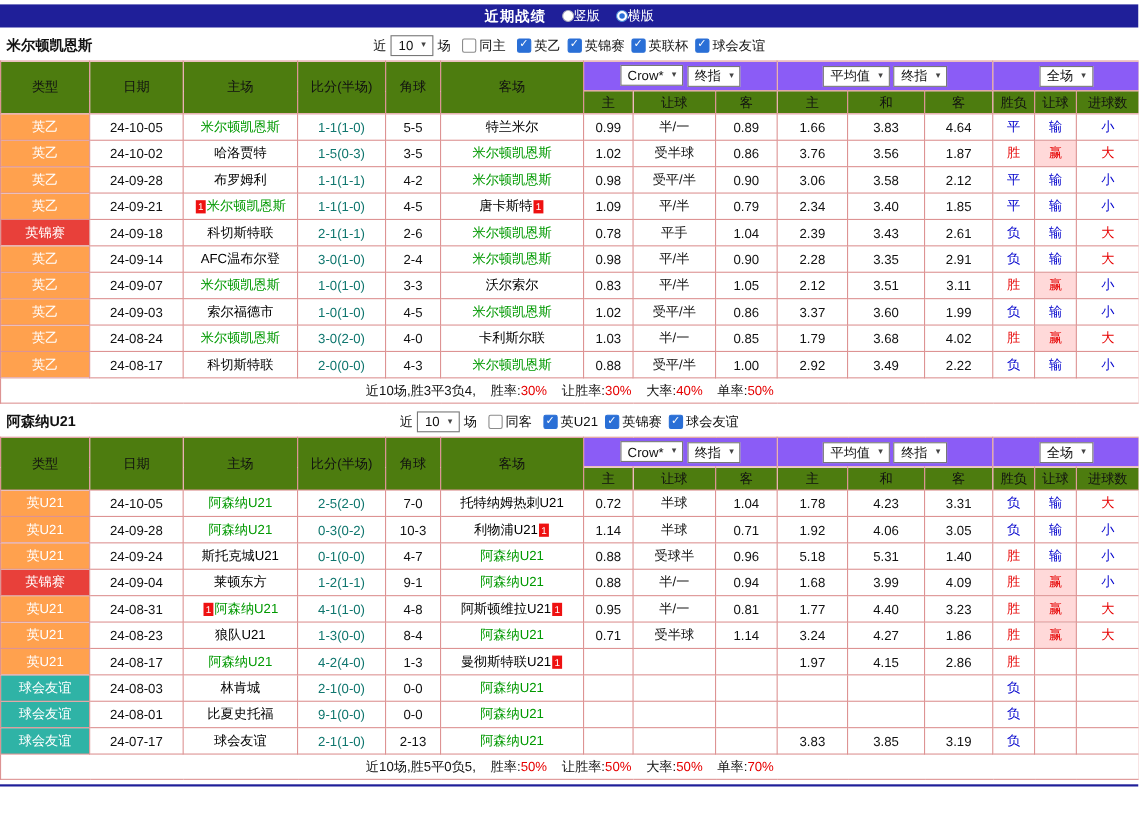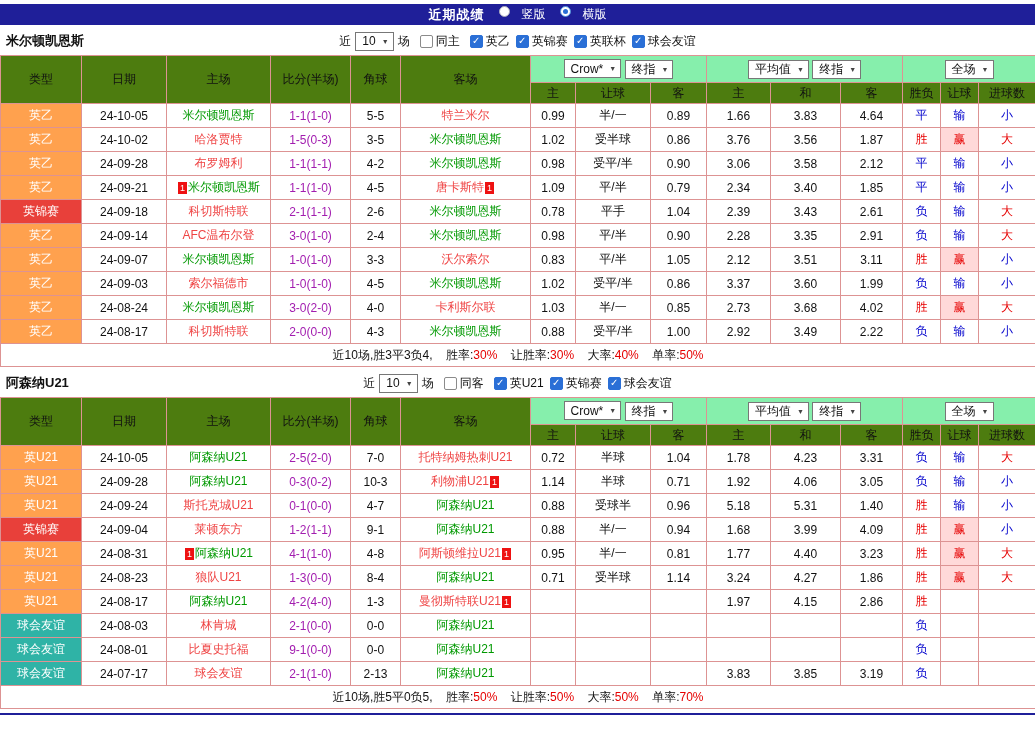--- a/index.html
+++ b/index.html
@@ -1,45 +1,45 @@
 <!DOCTYPE html>
 <html><head>
 <meta charset="utf-8">
 <style>
   *{box-sizing:border-box;margin:0;padding:0;}
   body{width:1035px;height:739px;background:#fff;font-family:"Liberation Sans",sans-serif;font-size:12px;color:#111;overflow:hidden;}
   .topbar{margin-top:4px;height:21px;background:#1f1f99;display:flex;align-items:center;justify-content:center;gap:14px;color:#fff;}
   .topbar-title{font-weight:bold;font-size:13px;letter-spacing:1px;font-family:Liberation Mono, monospace;}
-  .radio{display:inline-flex;gap:12px;cursor:pointer;font-size:12px;}
+  .radio{display:inline-flex;align-items:center;gap:0;cursor:pointer;font-size:12px;}
   .radio-dot{width:11px;height:11px;border-radius:50%;background:#fff;border:1px solid #aab;display:inline-block;position:relative;}
   .radio-dot.checked{border-color:#4a8cd8;}
   .radio-dot.checked::after{content:"";position:absolute;left:2px;top:2px;width:5px;height:5px;border-radius:50%;background:#2a6fd6;}
   .section{margin-top:2px;}
   .filterbar{height:28px;position:relative;display:flex;align-items:center;justify-content:center;}
   .team-title{position:absolute;left:6px;font-weight:bold;font-size:13px;}
   .filter-controls{display:flex;align-items:center;gap:4px;}
   .select{display:inline-flex;align-items:center;justify-content:space-between;gap:6px;border:1px solid #777;background:#fff;height:19px;padding:0 4px 0 6px;font-size:12px;color:#111;cursor:pointer;}
   .caret{font-size:7px;color:#444;}
   .cb{display:inline-flex;align-items:center;gap:3px;margin-left:6px;cursor:pointer;}
   .checkbox{width:13px;height:13px;border:1px solid #8b8b8b;background:#fff;display:inline-flex;align-items:center;justify-content:center;font-size:10px;line-height:1;color:#fff;border-radius:2px;}
   .checkbox.checked{background:#2a6fd6;border-color:#2a6fd6;}
   .league-filters{display:inline-flex;align-items:center;}
   table.grid{border-collapse:collapse;table-layout:fixed;width:1035px;}
   .grid th,.grid td{border:1px solid #dd9393;text-align:center;white-space:nowrap;overflow:hidden;}
   .grid thead th{background:#4d7c0f;font-weight:normal;height:21px;font-size:12px;}
   .grid thead tr.grp th{height:27px;}
-  .grid thead th.sel-cell{background:#86efac;}
+  .grid thead th.sel-cell{background:#8b5cf6;}
   .grid tbody td{height:24px;background:#fff;}
   .grid tbody td.ty-orange{background:#ffa14e;color:#fff;}
   .grid tbody td.ty-red{background:#e8403a;color:#fff;}
   .grid tbody td.ty-teal{background:#2fb3a6;color:#fff;}
   .grid tbody td.hl{background:#ffd9d9;}
-  .score{color:#a21caf;}
+  .score{color:#0f766e;}
   .c-green{color:#009900;}
-  .c-dark{color:#ef4444;}
+  .c-dark{color:#000000;}
   .c-red{color:#e60000;text-align:right;}
   .c-blue{color:#0000cc;}
   .card{display:inline-block;background:#ee1111;color:#fff;font-size:9px;line-height:12px;width:9px;height:12px;vertical-align:middle;margin:0 1px;}
   .summary{height:23px;background:#fff;font-size:12px;}
   .stat{margin-left:10px;}
   .bottom-line{height:2px;background:#1f1f99;margin-top:4px;}
 </style>
 </head>
 <body>
 
@@ -294,21 +294,21 @@
         <tr>
           <td class="ty-orange">英乙</td>
           <td>24-08-24</td>
           <td class="team"><span class="c-green">米尔顿凯恩斯</span></td>
           <td class="score">3-0(2-0)</td>
           <td>4-0</td>
           <td class="team"><span class="c-dark">卡利斯尔联</span></td>
           <td>1.03</td>
           <td>半/一</td>
           <td>0.85</td>
-          <td>2.73</td>
+          <td>1.79</td>
           <td>3.68</td>
           <td>4.02</td>
           <td class="c-red">胜</td>
           <td class="c-red hl">赢</td>
           <td class="c-red">大</td>
         </tr>
         <tr>
           <td class="ty-orange">英乙</td>
           <td>24-08-17</td>
           <td class="team"><span class="c-dark">科切斯特联</span></td>

